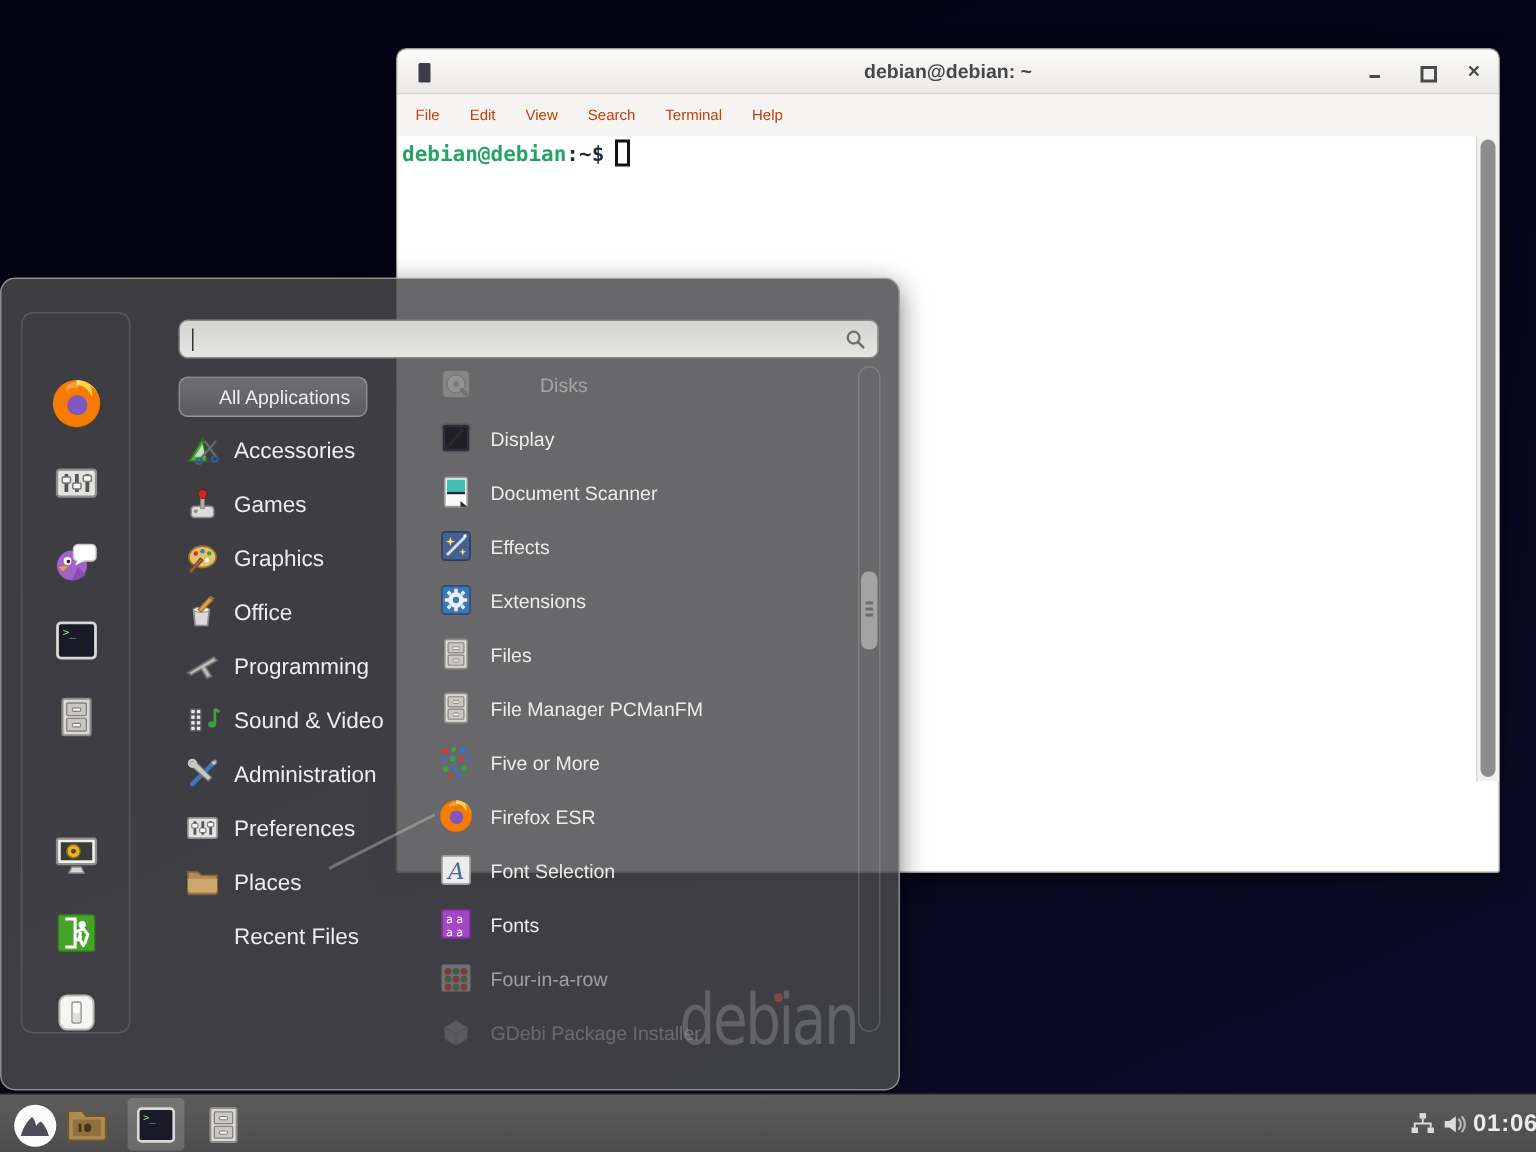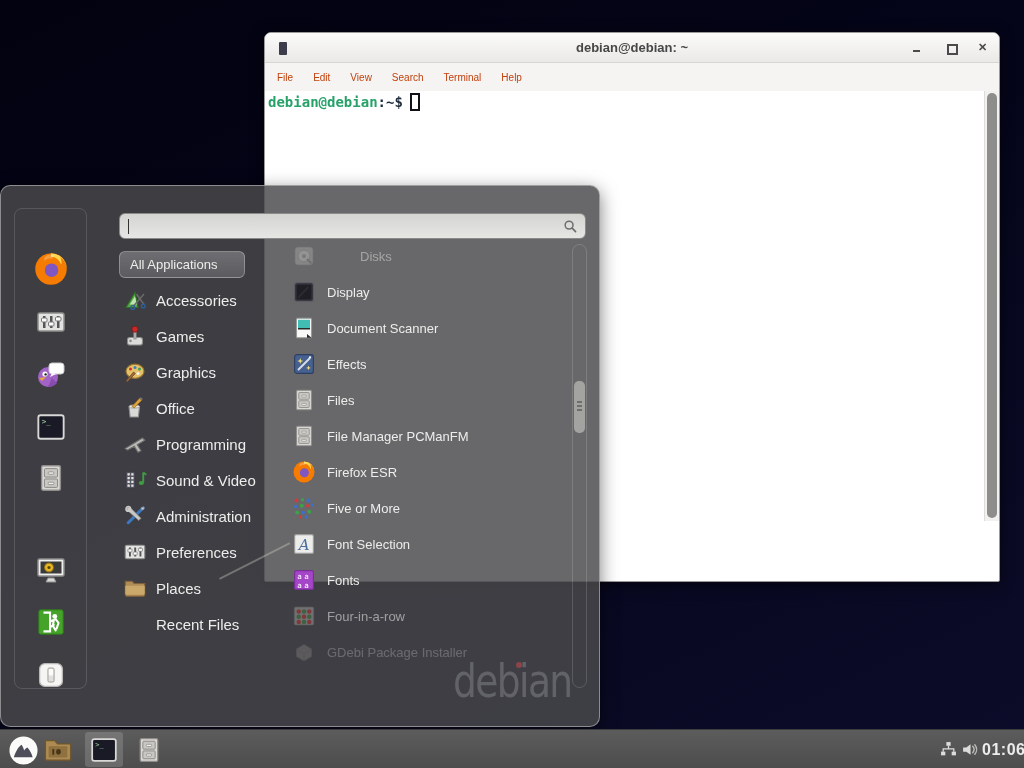--- a/index.html
+++ b/index.html
@@ -48,21 +48,21 @@
              background:linear-gradient(#d4d4d2,#e6e6e4); border:1px solid #8a8a88;
              border-radius:6px; }
   #search-input { position:absolute; left:10px; top:2px; width:420px; height:20px;
              background:transparent; border:none; outline:none;
              font-size:13px; color:#222; }
   #search-caret { position:absolute; left:8px; top:5px; width:1px; height:15px; background:#333; }
   #search-mag { position:absolute; right:7px; top:5px; }
   #all-apps-btn { position:absolute; left:118px; top:65px; width:126px; height:27px;
              background:linear-gradient(rgba(255,255,255,.26),rgba(255,255,255,.16));
              border:1px solid rgba(255,255,255,.28); border-radius:6px;
-             display:flex; align-items:center; padding-left:10px; font-size:13px; }
+             display:flex; align-items:center; padding-left:26px; font-size:13px; }
   #categories { position:absolute; left:118px; top:96px; width:150px; }
   .cat-row { display:flex; align-items:center; height:36px; }
   .cat-ico { width:24px; height:24px; margin-left:4px; flex:0 0 24px; }
   .cat-label { margin-left:9px; font-size:15px; }
   #apps { position:absolute; left:283px; top:52px; width:288px; }
   .app-row { display:flex; align-items:center; height:36px; }
   .app-ico { width:24px; height:24px; margin-left:8px; flex:0 0 24px; }
   .app-label { margin-left:11px; font-size:13px; }
   #apps-scrollbar { position:absolute; left:571px; top:58px; width:15px; height:444px;
              border:1px solid rgba(255,255,255,.15); border-radius:8px; }
@@ -378,71 +378,91 @@
             <path d="M8 24L24 8" stroke="#d8dce8" stroke-width="2.5"></path>
             <path d="M11 8l1 3 3 1-3 1-1 3-1-3-3-1 3-1zM22 18l.8 2.4 2.4.8-2.4.8-.8 2.4-.8-2.4-2.4-.8 2.4-.8z" fill="#f3e27a"></path>
             <circle cx="24" cy="7" r="1.5" fill="#ffffff"></circle>
           </svg>
         </span>
         <span class="app-label">Effects</span>
       </div>
       <div class="app-row" style="opacity: 1;">
         <span class="app-ico icon-wrap">
           <svg viewBox="0 0 32 32" width="24" height="24">
+            <rect x="3.5" y="3.5" width="25" height="25" rx="3" fill="#3e78b4" stroke="#26517e" stroke-width="1.5"></rect>
+            <circle cx="16" cy="16" r="7" fill="#e8eef5"></circle>
+            <circle cx="16" cy="16" r="2.8" fill="#3e78b4"></circle>
+            <g fill="#e8eef5">
+              <rect x="14.4" y="6" width="3.2" height="4"></rect>
+              <rect x="14.4" y="22" width="3.2" height="4"></rect>
+              <rect x="6" y="14.4" width="4" height="3.2"></rect>
+              <rect x="22" y="14.4" width="4" height="3.2"></rect>
+              <rect x="8.2" y="8.2" width="3.2" height="3.2" transform="rotate(45 9.8 9.8)"></rect>
+              <rect x="20.6" y="8.2" width="3.2" height="3.2" transform="rotate(45 22.2 9.8)"></rect>
+              <rect x="8.2" y="20.6" width="3.2" height="3.2" transform="rotate(45 9.8 22.2)"></rect>
+              <rect x="20.6" y="20.6" width="3.2" height="3.2" transform="rotate(45 22.2 22.2)"></rect>
+            </g>
+          </svg>
+        </span>
+        <span class="app-label">Extensions</span>
+      </div>
+      <div class="app-row" style="opacity: 1;">
+        <span class="app-ico icon-wrap">
+          <svg viewBox="0 0 32 32" width="24" height="24">
             <rect x="6" y="3" width="20" height="26" rx="1.5" fill="#dbd9d6" stroke="#8f8d8a" stroke-width="1.5"></rect>
             <rect x="9" y="6" width="14" height="9" rx="1" fill="#c9c7c4" stroke="#85837f"></rect>
             <rect x="9" y="17" width="14" height="9" rx="1" fill="#c9c7c4" stroke="#85837f"></rect>
             <rect x="13" y="9.5" width="6" height="2.5" rx="1" fill="#f2f1ef" stroke="#85837f" stroke-width=".8"></rect>
             <rect x="13" y="20.5" width="6" height="2.5" rx="1" fill="#f2f1ef" stroke="#85837f" stroke-width=".8"></rect>
           </svg>
         </span>
         <span class="app-label">Files</span>
       </div>
       <div class="app-row" style="opacity: 1;">
         <span class="app-ico icon-wrap">
           <svg viewBox="0 0 32 32" width="24" height="24">
             <rect x="6" y="3" width="20" height="26" rx="1.5" fill="#dbd9d6" stroke="#8f8d8a" stroke-width="1.5"></rect>
             <rect x="9" y="6" width="14" height="9" rx="1" fill="#c9c7c4" stroke="#85837f"></rect>
             <rect x="9" y="17" width="14" height="9" rx="1" fill="#c9c7c4" stroke="#85837f"></rect>
             <rect x="13" y="9.5" width="6" height="2.5" rx="1" fill="#f2f1ef" stroke="#85837f" stroke-width=".8"></rect>
             <rect x="13" y="20.5" width="6" height="2.5" rx="1" fill="#f2f1ef" stroke="#85837f" stroke-width=".8"></rect>
           </svg>
         </span>
         <span class="app-label">File Manager PCManFM</span>
-      </div>
-      <div class="app-row" style="opacity: 1;">
-        <span class="app-ico icon-wrap">
-          <svg viewBox="0 0 32 32" width="24" height="24">
-            <circle cx="16" cy="16" r="14" fill="#f57c00"></circle>
-            <path d="M16 2a14 14 0 0 1 14 14c0-4-2.5-9-6-10.5 1.5 2.5 1.8 5 .9 6.5C23.5 7.5 20 5 16 5z" fill="#ffd54f"></path>
-            <path d="M30 16A14 14 0 1 1 7 5.5C4 9 2 12 2 16a14 14 0 0 0 28 0z" fill="#e65100" opacity=".5"></path>
-            <circle cx="16.5" cy="17" r="6" fill="#7e57c2"></circle>
-            <path d="M10 6c2-2.5 6-3.5 9-2.5L16.5 7C14 6.3 12 7 10 9z" fill="#ffffff" opacity=".25"></path>
-          </svg>
-        </span>
-        <span class="app-label">Firefox ESR</span>
       </div>
       <div class="app-row" style="opacity: 1;">
         <span class="app-ico icon-wrap">
           <svg viewBox="0 0 32 32" width="24" height="24">
             <circle cx="6" cy="6" r="2.6" fill="#d43a3a"></circle>
             <circle cx="14" cy="5" r="2.2" fill="#3fa04c"></circle>
             <circle cx="22" cy="6" r="2.6" fill="#3a6fd4"></circle>
             <circle cx="5" cy="14" r="2.2" fill="#3a6fd4"></circle>
             <circle cx="13" cy="13" r="2.6" fill="#3fa04c"></circle>
             <circle cx="21" cy="13" r="2.2" fill="#d43a3a"></circle>
             <circle cx="27" cy="12" r="2" fill="#3a6fd4"></circle>
             <circle cx="7" cy="22" r="2.6" fill="#3fa04c"></circle>
             <circle cx="15" cy="22" r="2.2" fill="#3a6fd4"></circle>
             <circle cx="23" cy="21" r="2.6" fill="#3fa04c"></circle>
             <circle cx="11" cy="28" r="2" fill="#d43a3a"></circle>
             <circle cx="19" cy="28" r="2.2" fill="#3a6fd4"></circle>
           </svg>
         </span>
         <span class="app-label">Five or More</span>
+      </div>
+      <div class="app-row" style="opacity: 1;">
+        <span class="app-ico icon-wrap">
+          <svg viewBox="0 0 32 32" width="24" height="24">
+            <circle cx="16" cy="16" r="14" fill="#f57c00"></circle>
+            <path d="M16 2a14 14 0 0 1 14 14c0-4-2.5-9-6-10.5 1.5 2.5 1.8 5 .9 6.5C23.5 7.5 20 5 16 5z" fill="#ffd54f"></path>
+            <path d="M30 16A14 14 0 1 1 7 5.5C4 9 2 12 2 16a14 14 0 0 0 28 0z" fill="#e65100" opacity=".5"></path>
+            <circle cx="16.5" cy="17" r="6" fill="#7e57c2"></circle>
+            <path d="M10 6c2-2.5 6-3.5 9-2.5L16.5 7C14 6.3 12 7 10 9z" fill="#ffffff" opacity=".25"></path>
+          </svg>
+        </span>
+        <span class="app-label">Firefox ESR</span>
       </div>
       <div class="app-row" style="opacity: 1;">
         <span class="app-ico icon-wrap">
           <svg viewBox="0 0 32 32" width="24" height="24">
             <rect x="3.5" y="3.5" width="25" height="25" rx="2" fill="#ececea" stroke="#9c9c9a" stroke-width="1.5"></rect>
             <text x="9" y="24" font-family="DejaVu Serif, serif" font-style="italic" font-size="20" fill="#4a6e9e">A</text>
           </svg>
         </span>
         <span class="app-label">Font Selection</span>
       </div>

